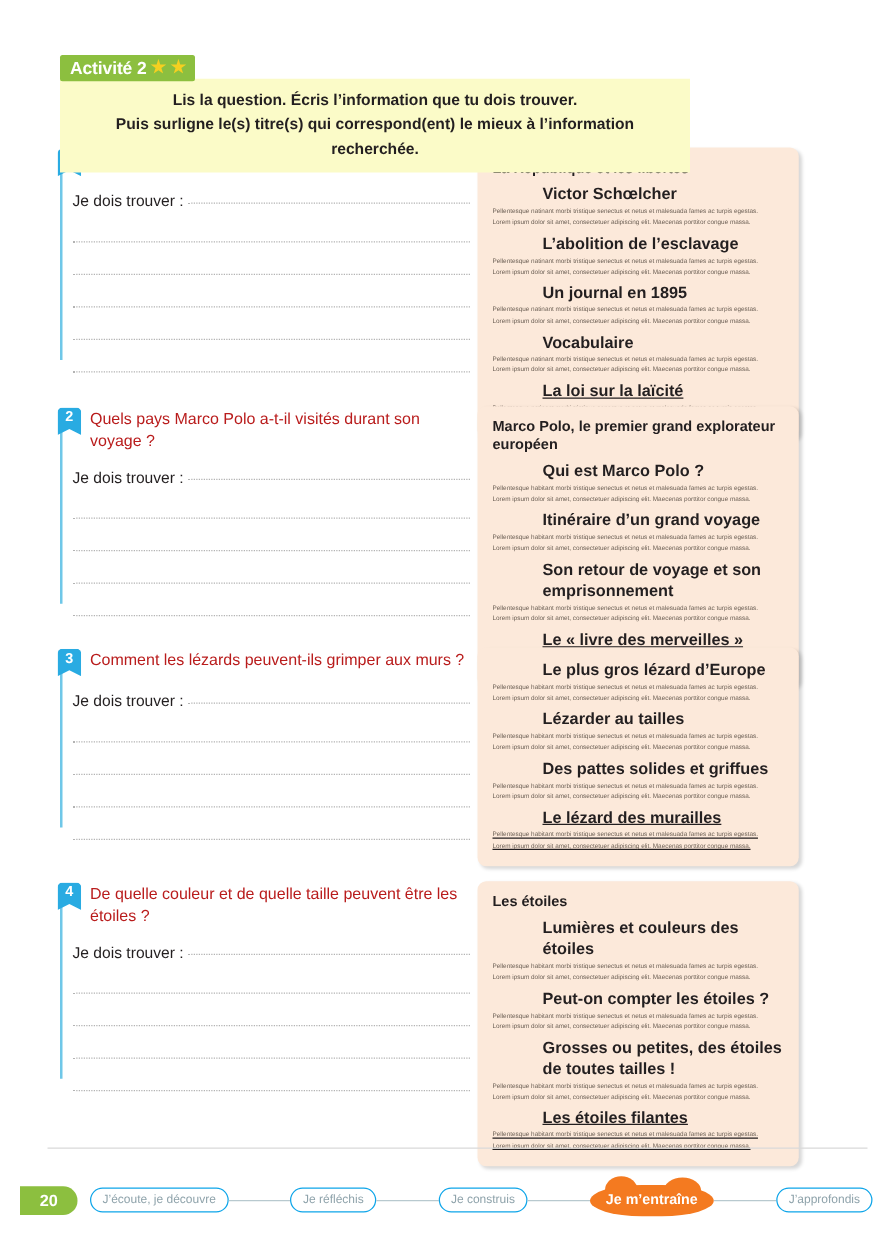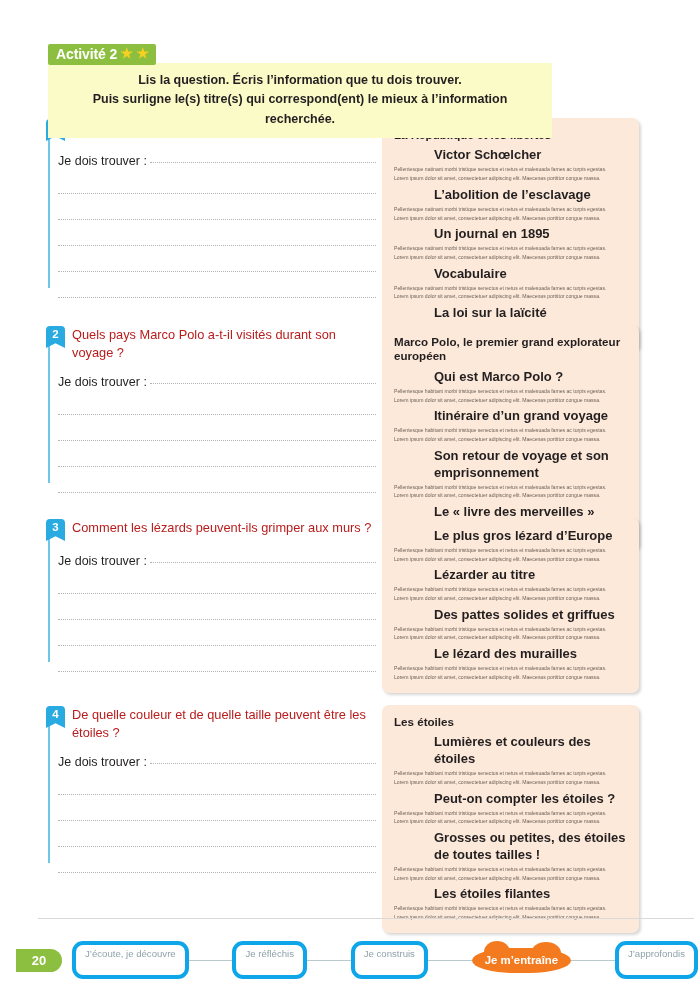--- a/index.html
+++ b/index.html
@@ -163,21 +163,21 @@
     box-sizing: border-box;
   }
   .refcard-title {
     font-size: 11.6px;
     font-weight: bold;
     color: #231f20;
     line-height: 1.25;
     margin-bottom: 5px;
   }
   .ref-entry { margin-bottom: 4px; }
-  .ref-entry:last-child { margin-bottom: 0; }
+  .ref-entry:last-child { margin-bottom: 0; text-decoration: underline; }
   .ref-heading {
     font-size: 13px;
     font-weight: bold;
     color: #231f20;
     line-height: 1.3;
     margin-bottom: 1px;
     margin-left: 40px;
   }
   .ref-body {
     font-size: 5.1px;
@@ -224,25 +224,25 @@
     margin-left: 0;
   }
   .steps {
     flex: 1 1 auto;
     display: flex;
     align-items: center;
     margin-left: 10px;
     margin-right: 18px;
   }
   .step {
-    border: 4px solid #0ea5e9;
+    border: 1px solid #0ea5e9;
     border-radius: 11px;
     color: #8fa3ab;
     font-size: 9.6px;
-    padding: 3px 9px 16px 9px;
+    padding: 3px 9px 4px 9px;
     white-space: nowrap;
     background: #ffffff;
     flex: 0 0 auto;
   }
   .step-connector {
     flex: 1 1 auto;
     border-top: 1px solid #b8c9cf;
     height: 0;
   }
   .step.active {
@@ -423,21 +423,21 @@
       <div class="qright">
         <div class="refcard">
           <div class="ref-entry">
             <div class="ref-heading">Le plus gros lézard d’Europe</div>
             <div class="ref-body">
               <div>Pellentesque habitant morbi tristique senectus et netus et malesuada fames ac turpis egestas.</div>
               <div>Lorem ipsum dolor sit amet, consectetuer adipiscing elit. Maecenas porttitor congue massa.</div>
             </div>
           </div>
           <div class="ref-entry">
-            <div class="ref-heading">Lézarder au titre</div>
+            <div class="ref-heading">Lézarder au tailles</div>
             <div class="ref-body">
               <div>Pellentesque habitant morbi tristique senectus et netus et malesuada fames ac turpis egestas.</div>
               <div>Lorem ipsum dolor sit amet, consectetuer adipiscing elit. Maecenas porttitor congue massa.</div>
             </div>
           </div>
           <div class="ref-entry">
             <div class="ref-heading">Des pattes solides et griffues</div>
             <div class="ref-body">
               <div>Pellentesque habitant morbi tristique senectus et netus et malesuada fames ac turpis egestas.</div>
               <div>Lorem ipsum dolor sit amet, consectetuer adipiscing elit. Maecenas porttitor congue massa.</div>

